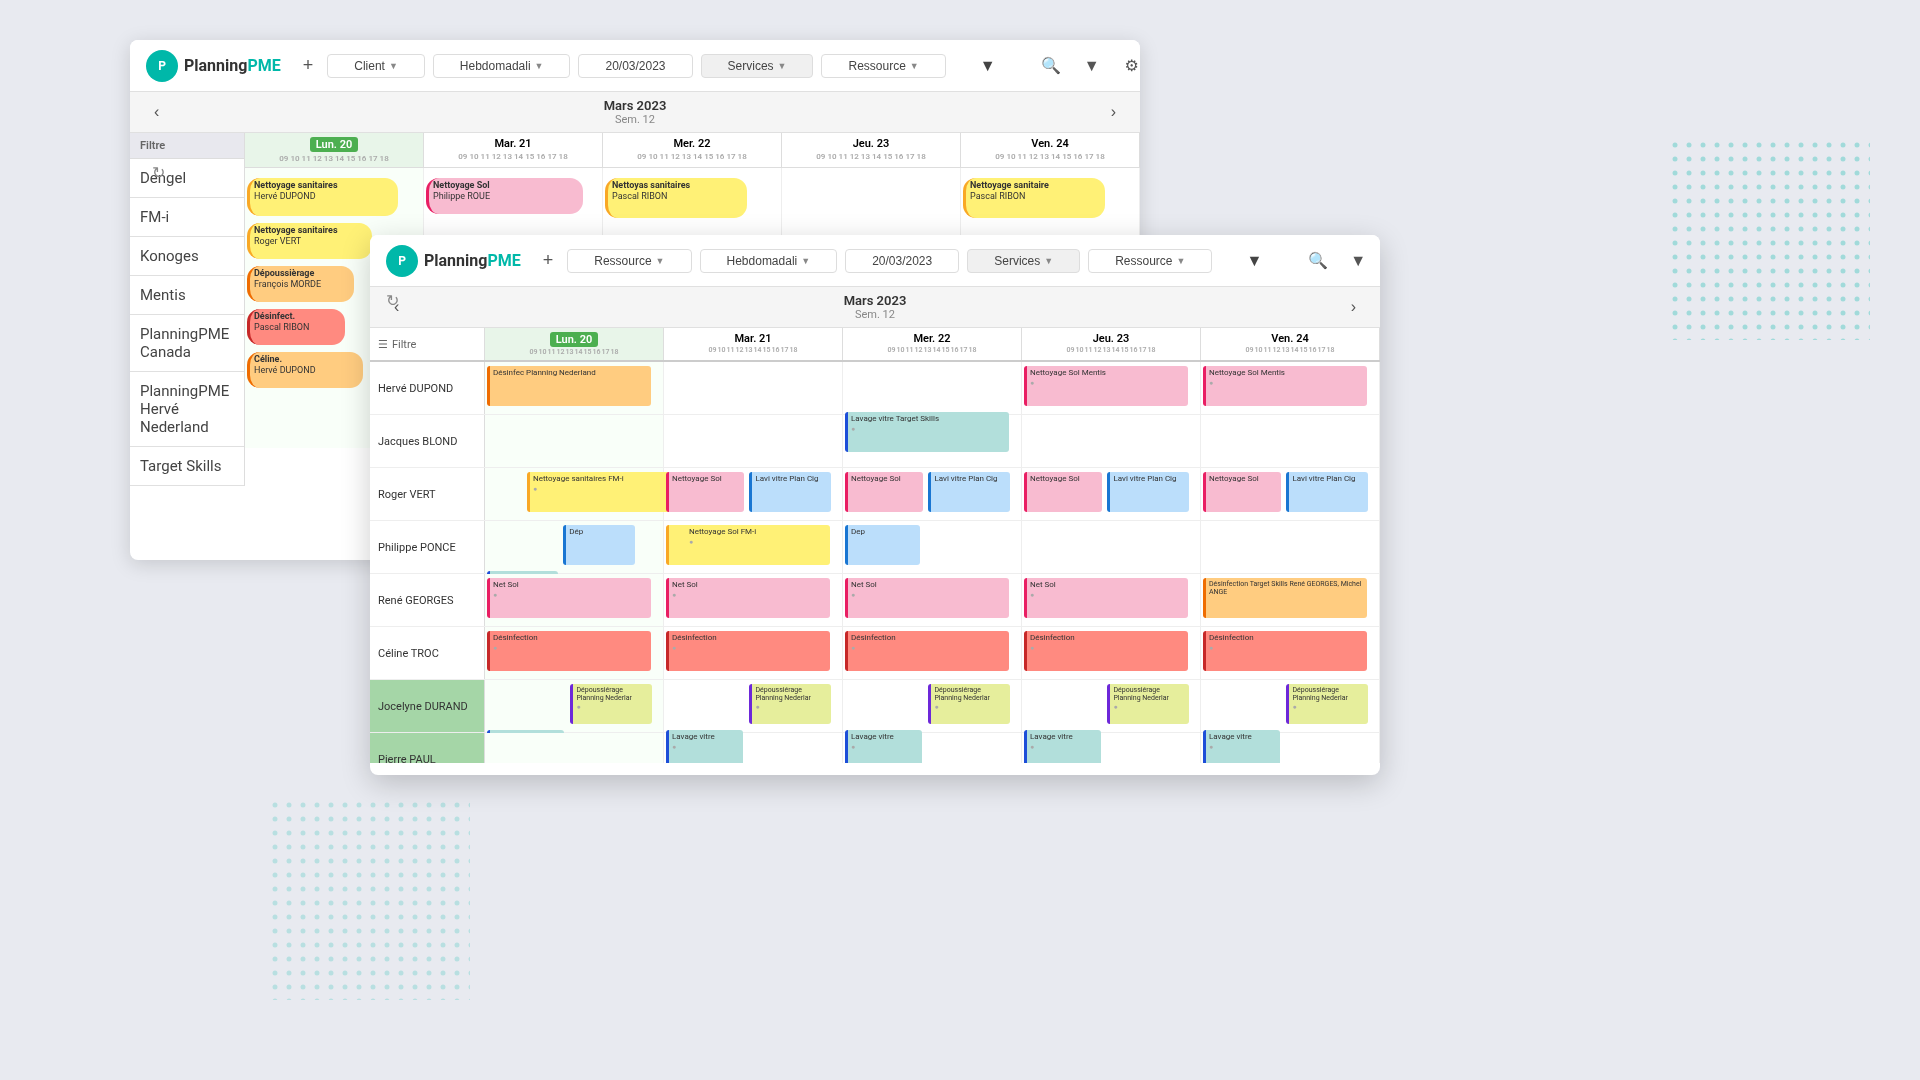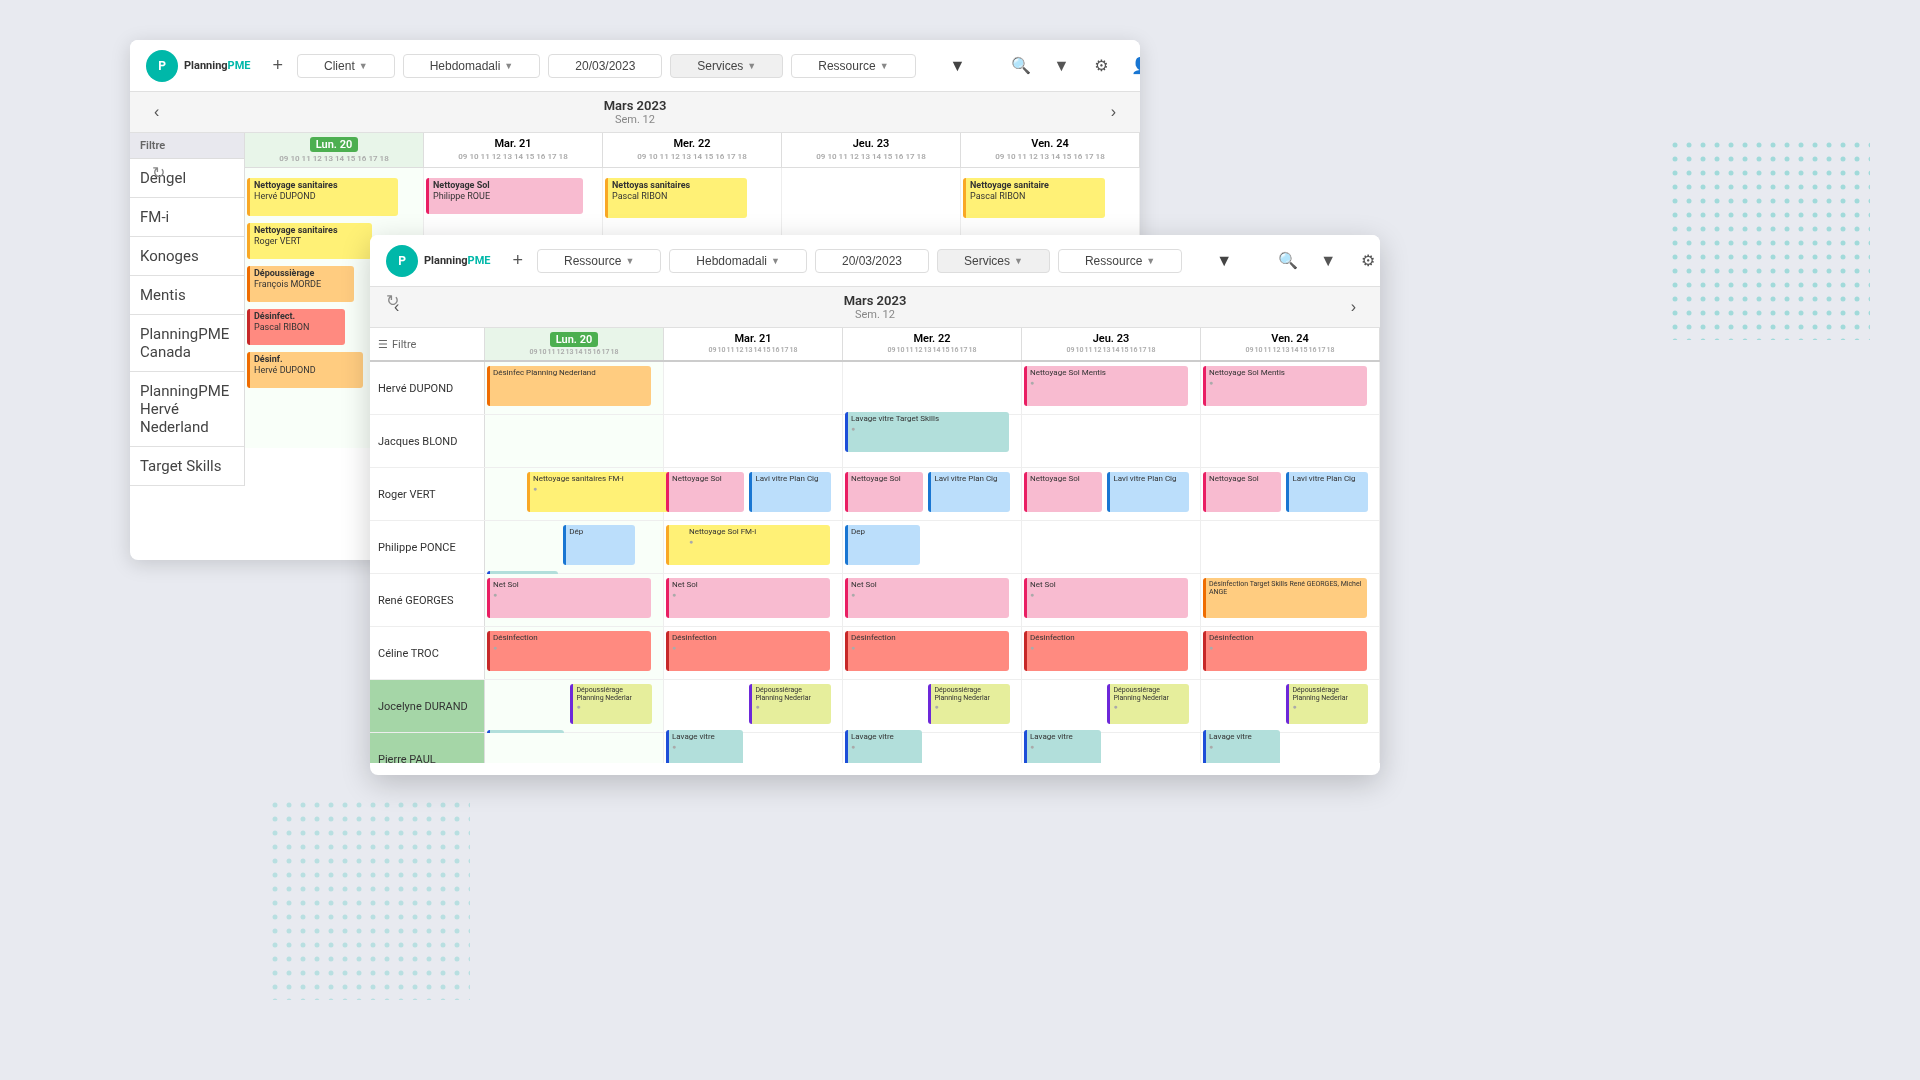--- a/index.html
+++ b/index.html
@@ -63,21 +63,21 @@
       border-radius: 50%;
       display: flex;
       align-items: center;
       justify-content: center;
       color: white;
       font-size: 16px;
       font-weight: bold;
     }
 
     .logo-text {
-      font-size: 11px;
+      font-size: 16px;
       font-weight: 700;
       color: #333;
     }
 
     .logo-text span {
       color: #00b8a9;
     }
 
     .topbar-btn {
       display: flex;
@@ -231,21 +231,21 @@
       flex: 1;
       min-width: 140px;
       border-right: 1px solid #eee;
       position: relative;
       min-height: 60px;
     }
 
     
     .event-block {
       position: absolute;
-      border-radius: 3px;
+      border-radius: 13px;
       padding: 2px 4px;
       font-size: 9px;
       overflow: hidden;
       color: #333;
       line-height: 1.2;
     }
 
     .event-yellow { background: #fff176; border-left: 3px solid #f9a825; }
     .event-orange { background: #ffcc80; border-left: 3px solid #ef6c00; }
     .event-pink { background: #f8bbd0; border-left: 3px solid #e91e63; }
@@ -475,21 +475,21 @@
           <div class="event-block event-yellow" style="top:55px;left:2px;width:70%;height:36px;">
             <strong>Nettoyage sanitaires</strong><br>Roger VERT
           </div>
           <div class="event-block event-orange" style="top:98px;left:2px;width:60%;height:36px;">
             <strong>Dépoussièrage</strong><br>François MORDE
           </div>
           <div class="event-block event-red" style="top:141px;left:2px;width:55%;height:36px;">
             <strong>Désinfect.</strong><br>Pascal RIBON
           </div>
           <div class="event-block event-orange" style="top:184px;left:2px;width:65%;height:36px;">
-            <strong>Désinf.</strong><br>Hervé DUPOND
+            <strong>Céline.</strong><br>Hervé DUPOND
           </div>
         </div>
 
         <div class="day-column">
           <div class="event-block event-pink" style="top:10px;left:2px;width:88%;height:36px;">
             <strong>Nettoyage Sol</strong><br>Philippe ROUE
           </div>
         </div>
 
         <div class="day-column">

